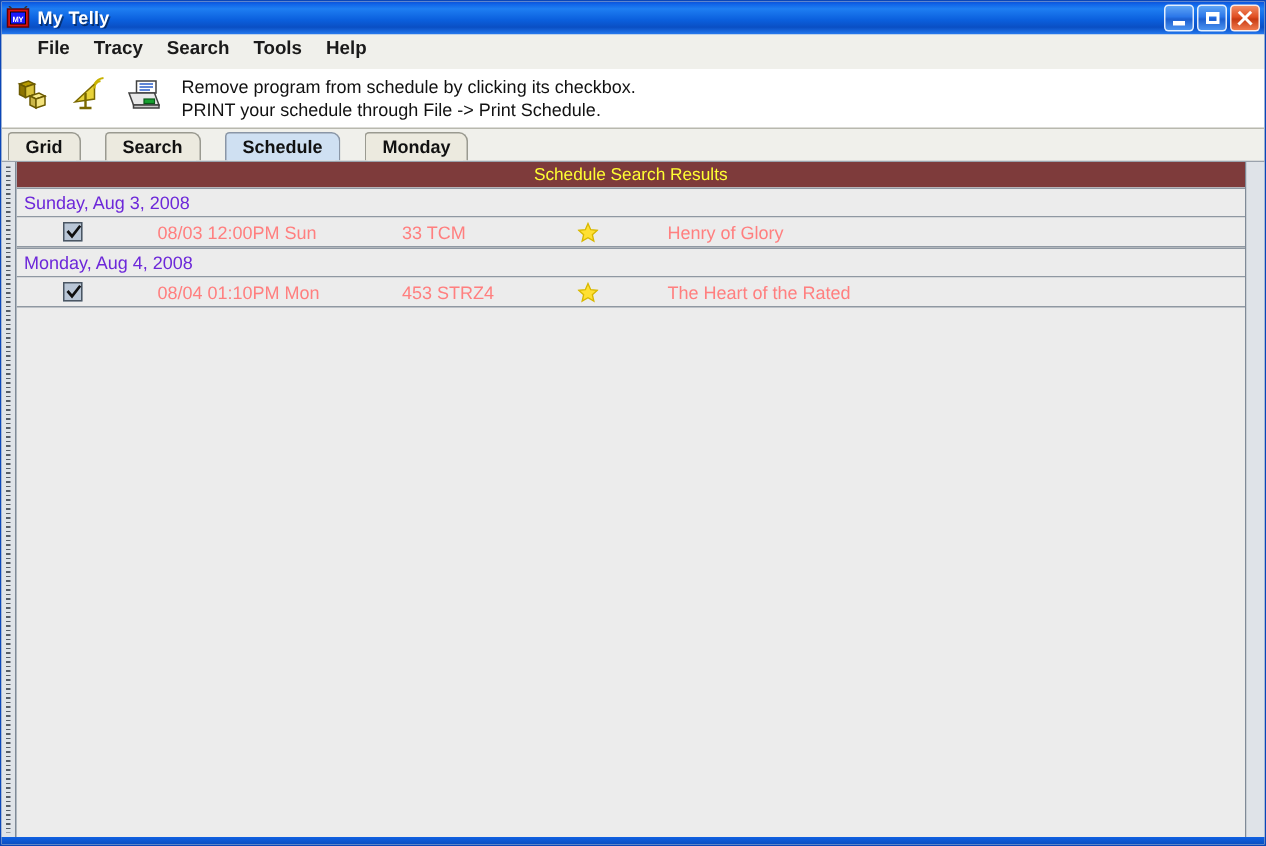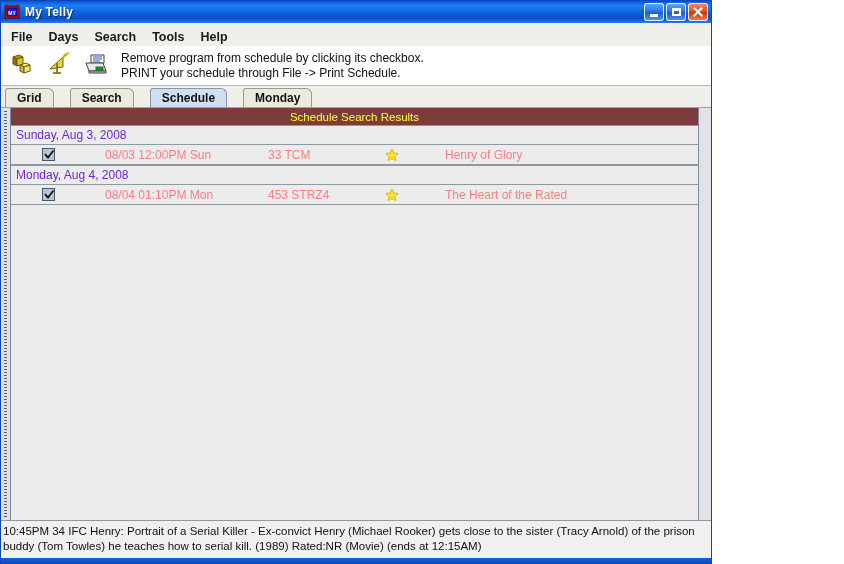--- a/index.html
+++ b/index.html
@@ -7,21 +7,21 @@
     padding: 0;
     background: #ffffff;
   }
   body {
     font-family: "Liberation Sans", sans-serif;
     -webkit-font-smoothing: none;
   }
 
   #app {
     position: relative;
-    width: 712px;
+    width: 844px;
     height: 564px;
     overflow: hidden;
     box-sizing: border-box;
     background: #ece9d8;
     border: 1px solid #0a46b8;
     display: flex;
     flex-direction: column;
   }
 
   
@@ -80,22 +80,22 @@
   }
   .wbtn.close .x1 { transform: rotate(45deg); }
   .wbtn.close .x2 { transform: rotate(-45deg); }
 
   
   .menubar {
     flex: 0 0 23px;
     height: 23px;
     background: #f0f0eb;
     display: flex;
-    align-items: flex-end;
-    padding-left: 2px;
+    align-items: flex-start;
+    padding-left: 16px;
     box-sizing: border-box;
   }
   .menuitem {
     font-size: 12.5px;
     font-weight: bold;
     color: #1a1a1a;
     padding: 2px 8px;
     cursor: default;
   }
 
@@ -292,21 +292,21 @@
       <div class="wbtn max"></div>
       <div class="wbtn close">
         <span class="x1"></span>
           <span class="x2"></span>
       </div>
     </div>
   </div>
 
   <div class="menubar">
     <div class="menuitem">File</div>
-    <div class="menuitem">Days</div>
+    <div class="menuitem">Tracy</div>
     <div class="menuitem">Search</div>
     <div class="menuitem">Tools</div>
     <div class="menuitem">Help</div>
   </div>
 
   <div class="toolbar">
     <div class="tool-icons">
 
       <div class="tool-btn">
         <span>
@@ -406,16 +406,15 @@
           </span>
           <span class="c-title">The Heart of the Rated</span>
         </div>
 
       </div>
     </div>
 
     <div class="rightgutter"></div>
   </div>
 
-  <div class="statusbar">10:45PM   34 IFC Henry: Portrait of a Serial Killer - Ex-convict Henry (Michael Rooker) gets close to the sister (Tracy Arnold) of the prison buddy (Tom Towles) he teaches how to serial kill. (1989) Rated:NR (Movie) (ends at 12:15AM)</div>
   <div class="bottomedge"></div>
 
 </div>
 
 </body></html>

